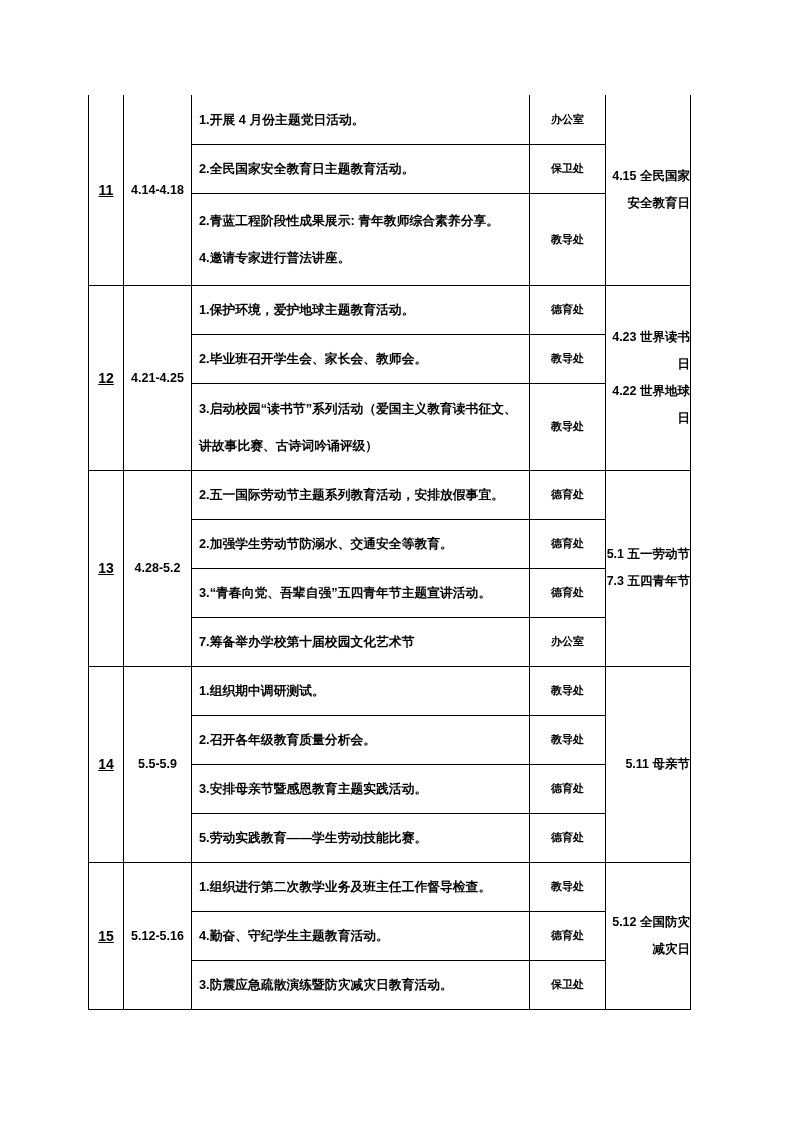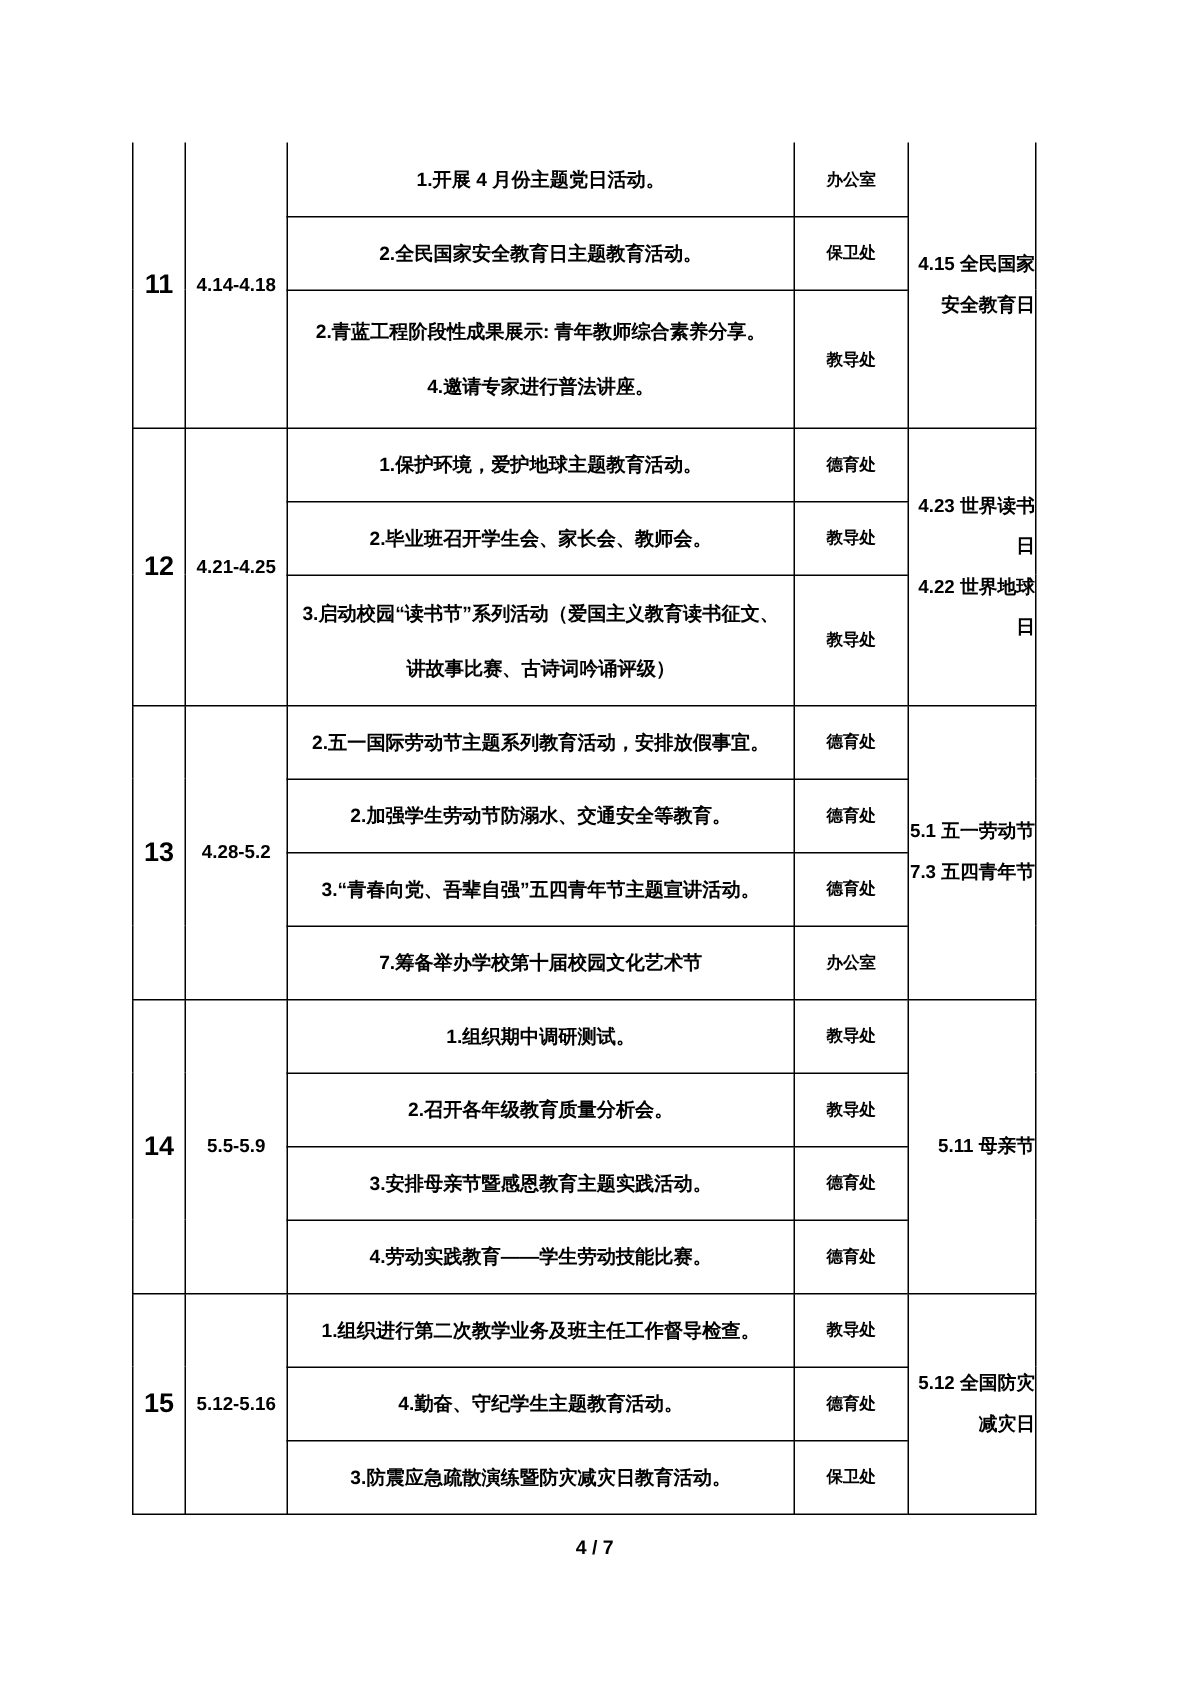--- a/index.html
+++ b/index.html
@@ -5,24 +5,24 @@
   html,body{margin:0;padding:0;background:#fff;}
   .page{position:relative;width:793px;height:1122px;background:#ffffff;overflow:hidden;
         font-family:"Liberation Sans",sans-serif;color:#000;}
   table.sched{position:absolute;left:88px;top:95px;width:602px;border-collapse:collapse;
         table-layout:fixed;font-weight:700;}
   table.sched td{border:1.5px solid #000;overflow:hidden;}
   tr.top td{border-top:none;}
   tr.h1{height:49px;}
   tr.tall11{height:92px;}
   tr.tall12{height:87px;}
-  .c-week{text-align:center;vertical-align:middle;font-size:18px;}
+  .c-week{text-align:center;vertical-align:middle;font-size:14px;text-decoration:underline;}
   .c-date{text-align:center;vertical-align:middle;font-size:12.5px;letter-spacing:0;margin-left:24px;}
   .c-act{padding:0 7px;vertical-align:middle;font-size:12.8px;text-align:left;}
-  .act-line{line-height:37px;text-align:center;}
+  .act-line{line-height:37px;}
   .c-dept{text-align:center;vertical-align:middle;font-size:11px;}
   .c-note{text-align:right;vertical-align:middle;font-size:12.5px;padding:0;}
   .note-line{line-height:27px;}
   .page-num{position:absolute;left:0;top:1024px;width:100%;text-align:center;
         font-size:13px;font-weight:700;}
 </style>
 </head>
 <body>
 
 <div class="page">
@@ -136,21 +136,21 @@
       <td class="c-dept">教导处</td>
     </tr>
     <tr class="h1">
       <td class="c-act">
             <div class="act-line">3.安排母亲节暨感恩教育主题实践活动。</div>
           </td>
       <td class="c-dept">德育处</td>
     </tr>
     <tr class="h1">
       <td class="c-act">
-            <div class="act-line">4.劳动实践教育——学生劳动技能比赛。</div>
+            <div class="act-line">5.劳动实践教育——学生劳动技能比赛。</div>
           </td>
       <td class="c-dept">德育处</td>
     </tr>
 
     <tr class="h1">
       <td class="c-week" rowspan="3">15</td>
       <td class="c-date" rowspan="3">5.12-5.16</td>
       <td class="c-act">
             <div class="act-line">1.组织进行第二次教学业务及班主任工作督导检查。</div>
           </td>
@@ -167,14 +167,13 @@
     </tr>
     <tr class="h1">
       <td class="c-act">
             <div class="act-line">3.防震应急疏散演练暨防灾减灾日教育活动。</div>
           </td>
       <td class="c-dept">保卫处</td>
     </tr>
   </tbody>
     </table>
 
-  <div class="page-num">4 / 7</div>
 </div>
 
 </body></html>

